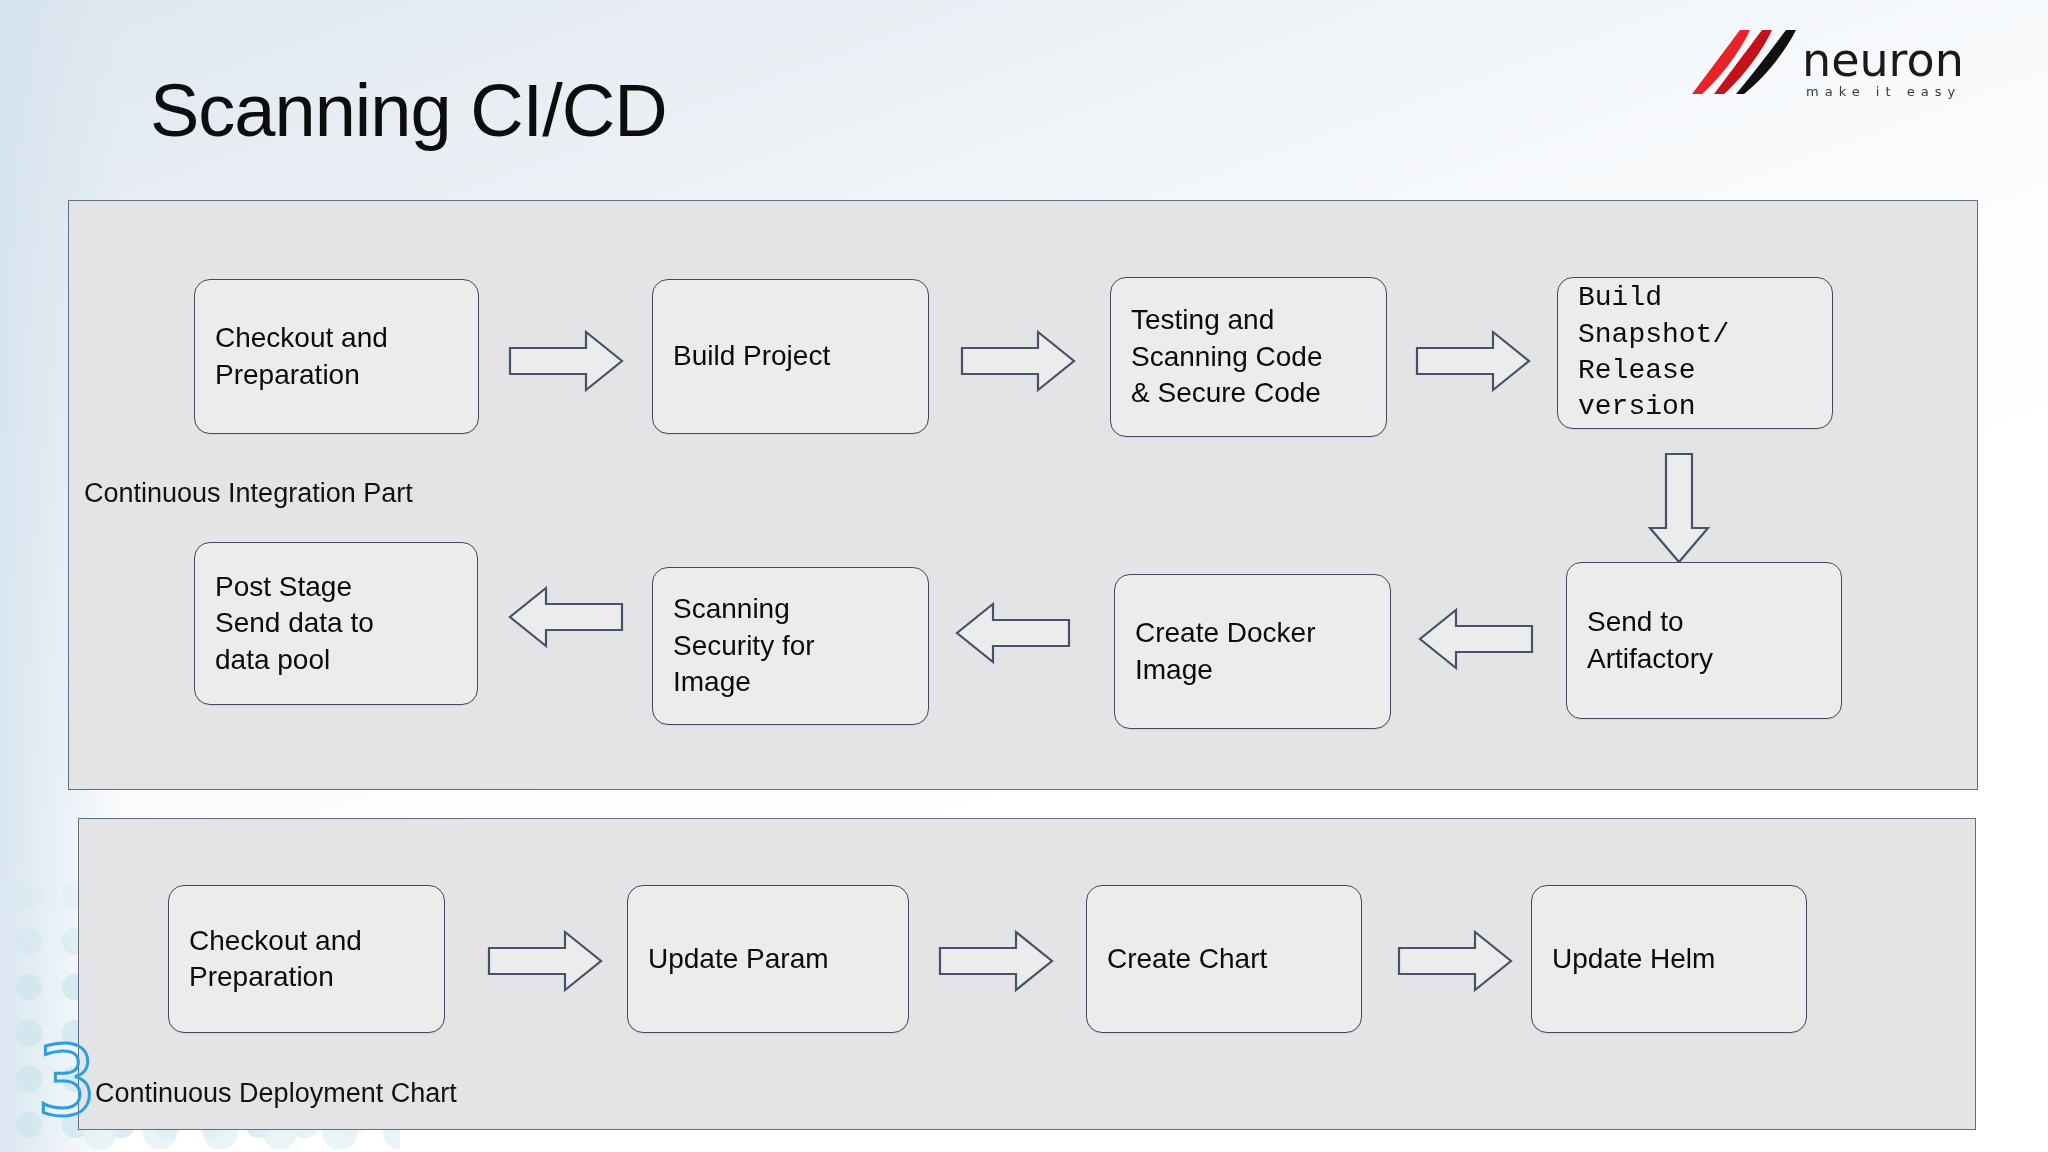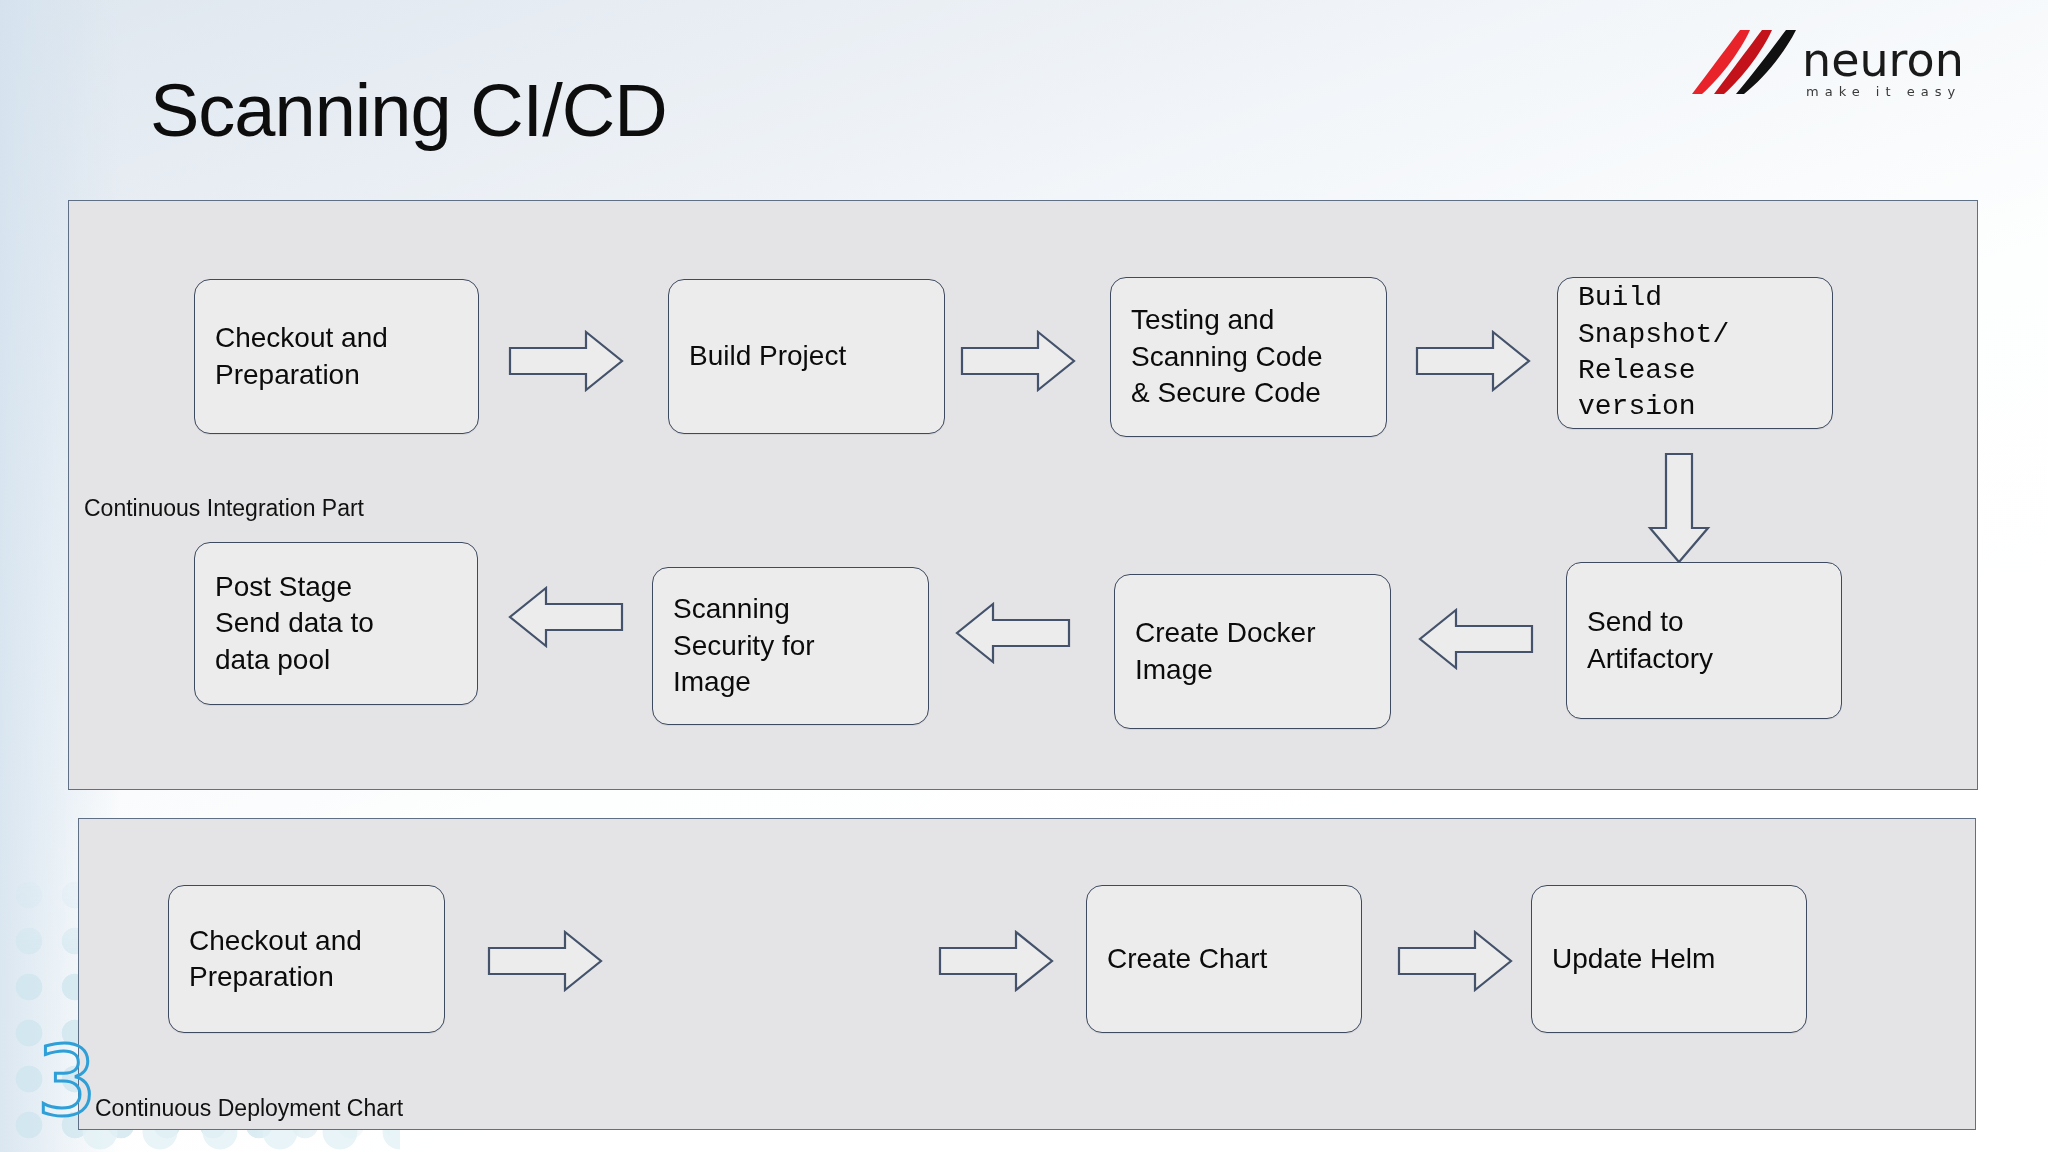--- a/index.html
+++ b/index.html
@@ -45,21 +45,21 @@
   
   .panel{
     position:absolute;
     background:#e4e4e6;
     border:1.6px solid #5f6f86;
     box-sizing:border-box;
   }
   #panel-ci{left:68px;top:200px;width:1910px;height:590px;}
   #panel-cd{left:78px;top:818px;width:1898px;height:312px;}
   .panel-label{
-    position:absolute;font-size:23px;color:#111;white-space:nowrap;margin-top:17px;
+    position:absolute;font-size:27px;color:#111;white-space:nowrap;
   }
   #label-ci{left:84px;top:478px;}
   #label-cd{left:95px;top:1078px;}
   
   .node{
     position:absolute;box-sizing:border-box;
     background:#ececec;
     border:1.7px solid #3d4a60;
     border-radius:16px;
     display:flex;align-items:center;
@@ -105,21 +105,21 @@
     </svg>
   </div>
 
   <div class="panel" id="panel-ci"></div>
   <div class="panel-label" id="label-ci">Continuous Integration Part</div>
 
   <div class="node" style="left:194px;top:279px;width:285px;height:155px;">
     <span>Checkout and
 Preparation</span>
   </div>
-  <div class="node" style="left:652px;top:279px;width:277px;height:155px;margin-left:16px;">
+  <div class="node" style="left:652px;top:279px;width:277px;height:155px;">
     <span>Build Project</span>
   </div>
   <div class="node" style="left:1110px;top:277px;width:277px;height:160px;">
     <span>Testing and
 Scanning Code
 &amp; Secure Code</span>
   </div>
   <div class="node" style="left:1557px;top:277px;width:276px;height:152px;font-family:Liberation Mono, monospace;">
     <span>Build Snapshot/
 Release version</span>
@@ -182,20 +182,23 @@
       </svg>
   </div>
 
   <div class="panel" id="panel-cd"></div>
   <div class="panel-label" id="label-cd">Continuous Deployment Chart</div>
 
   <div class="node" style="left:168px;top:885px;width:277px;height:148px;">
     <span>Checkout and
 Preparation</span>
   </div>
+  <div class="node" style="left:627px;top:885px;width:282px;height:148px;">
+    <span>Update Param</span>
+  </div>
   <div class="node" style="left:1086px;top:885px;width:276px;height:148px;">
     <span>Create Chart</span>
   </div>
   <div class="node" style="left:1531px;top:885px;width:276px;height:148px;">
     <span>Update Helm</span>
   </div>
 
   <div class="arrow" style="left:487px;top:930px;">
     <svg width="116" height="62" viewBox="0 0 116 62">
         <path d="M2 18 H78 V2 L114 31 L78 60 V44 H2 Z"></path>

